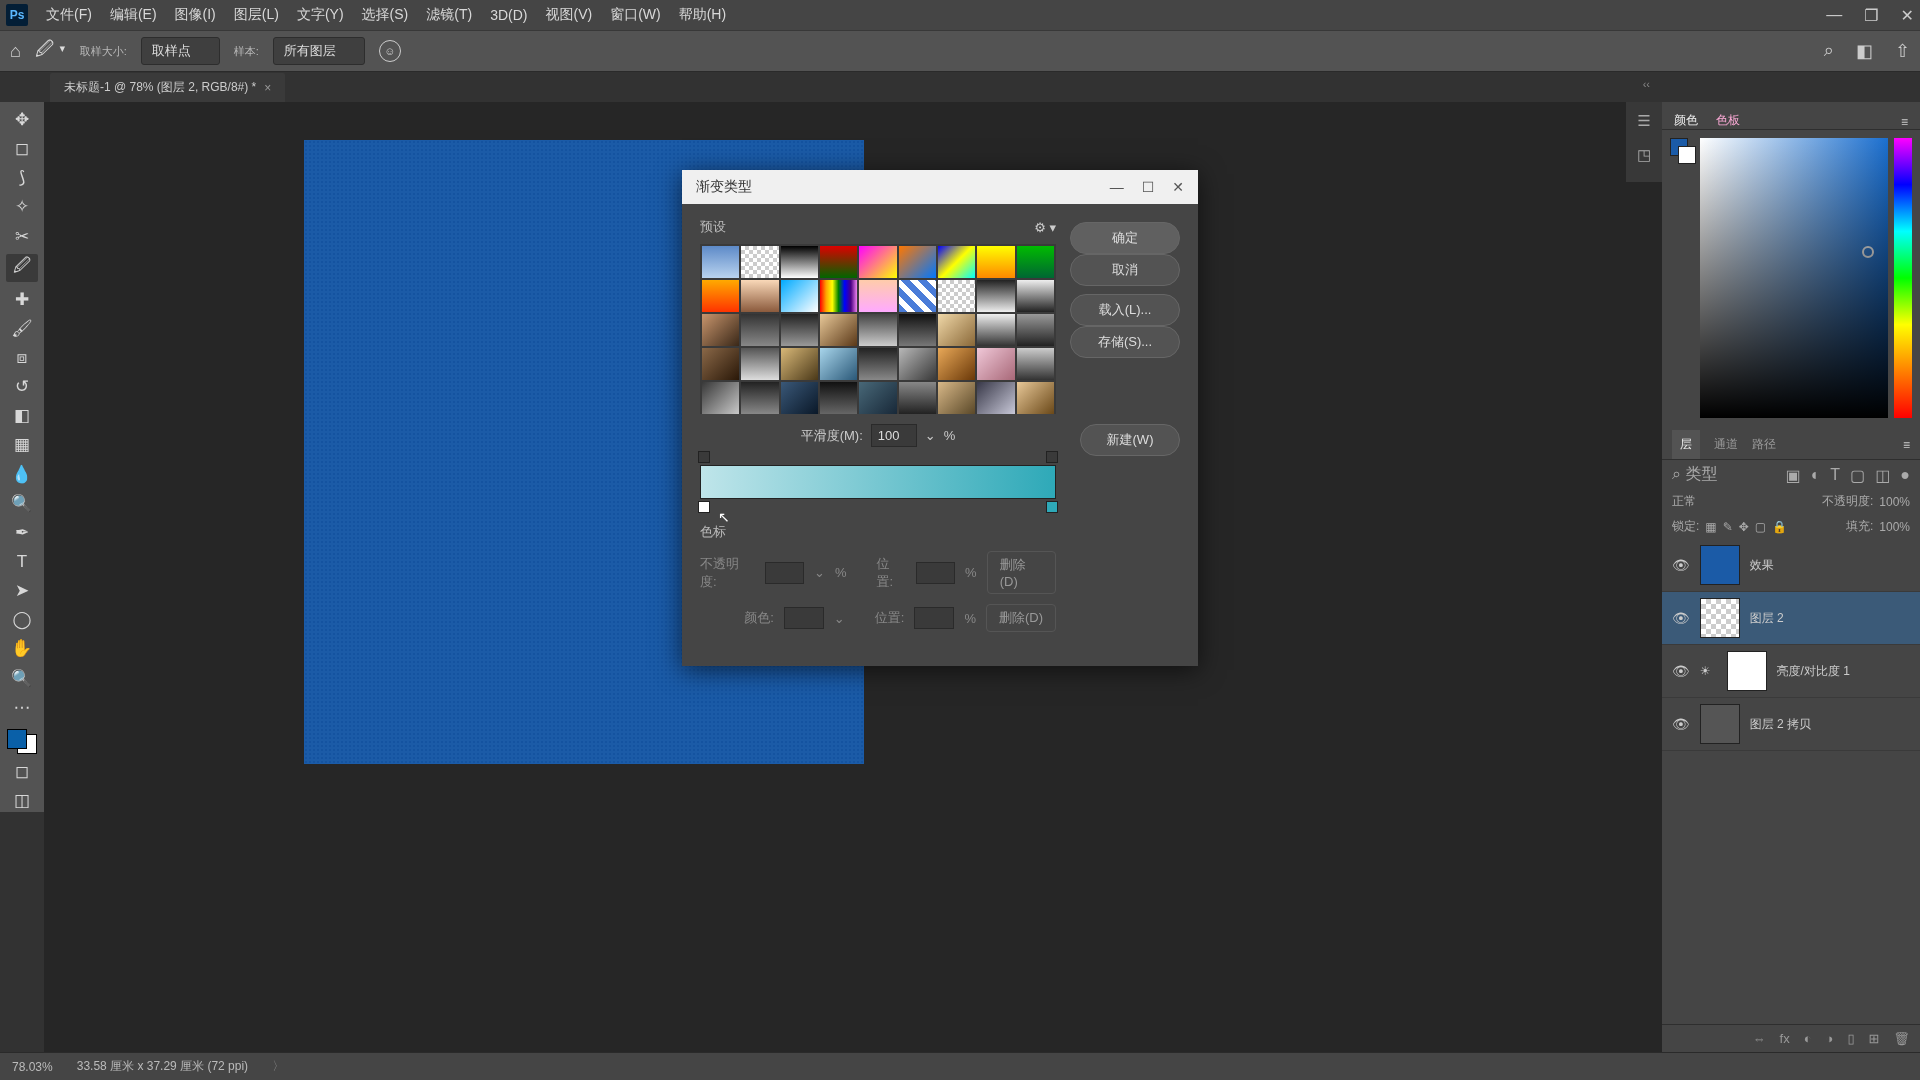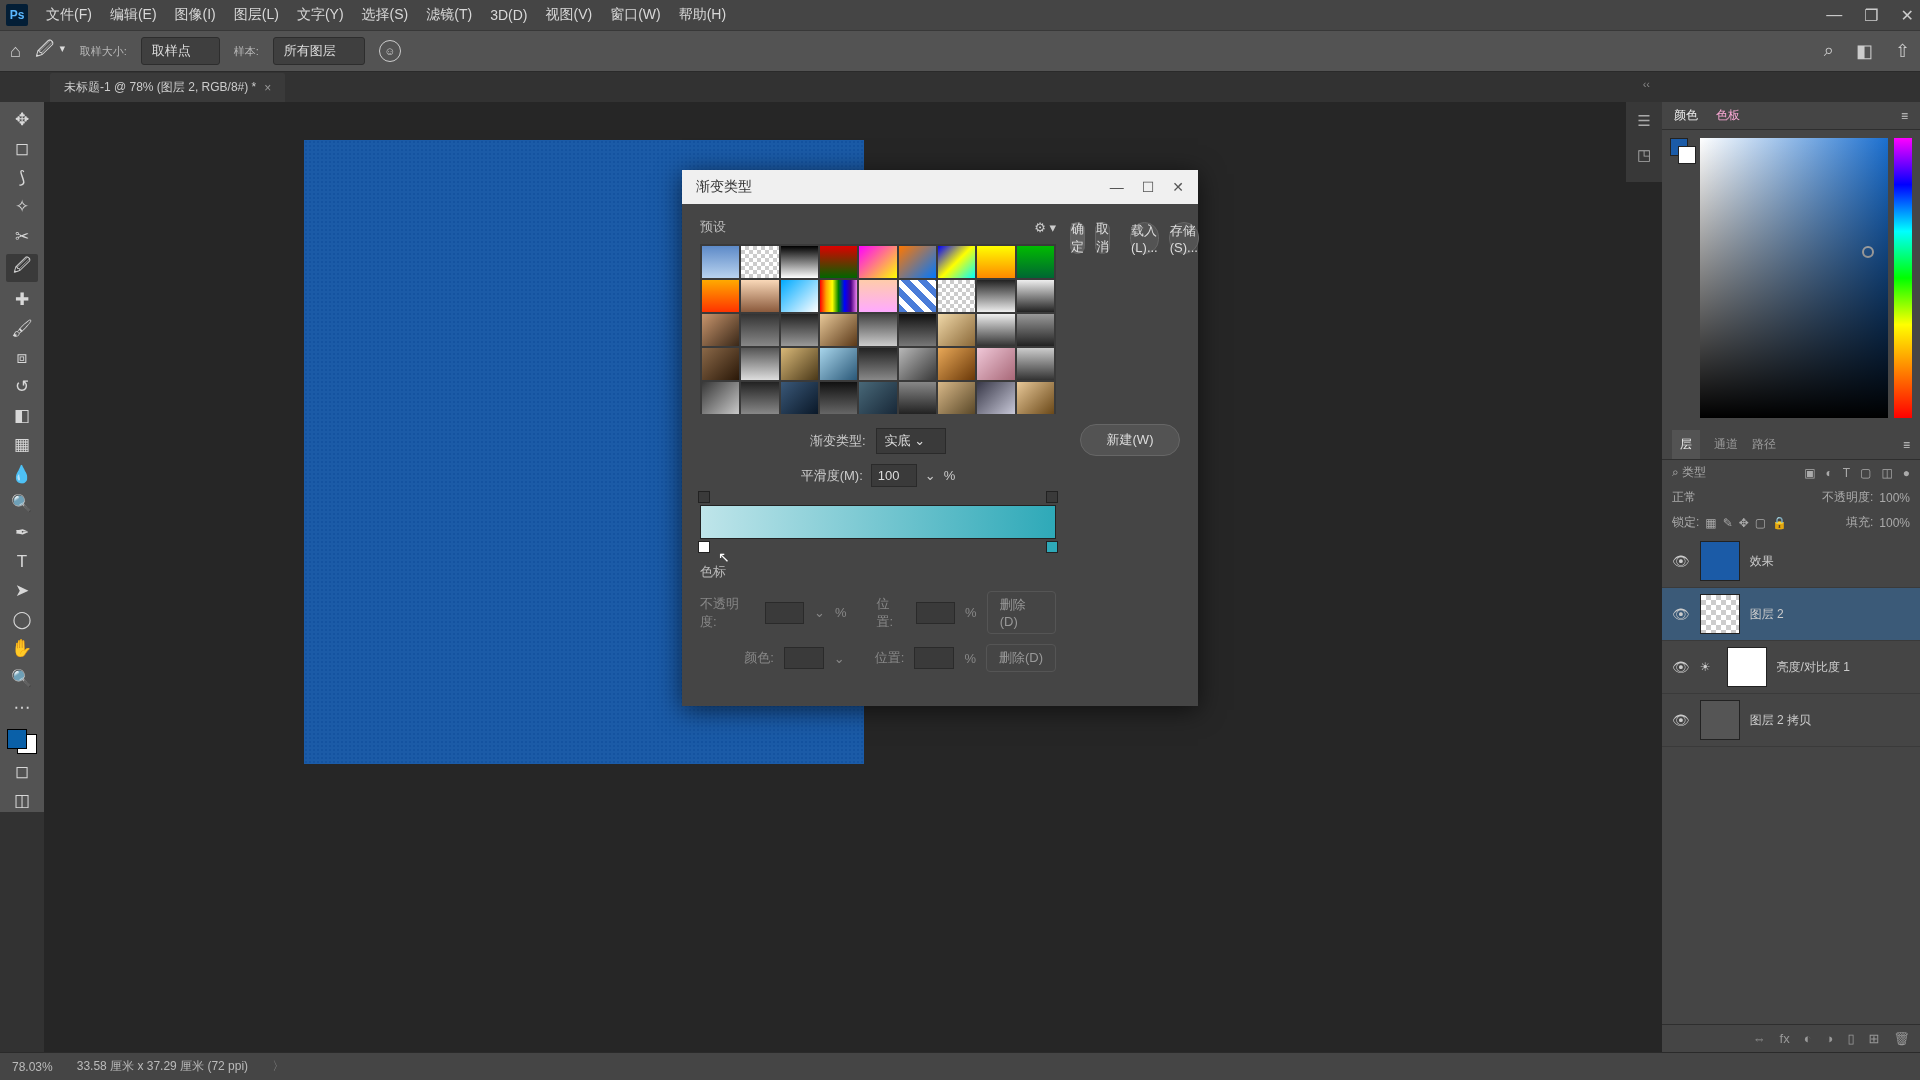--- a/index.html
+++ b/index.html
@@ -32,55 +32,55 @@
 .color-swatches { position:relative; width:30px; height:30px; margin-top:4px;}
 .color-swatches .fg { position:absolute; width:20px; height:20px; background:#0a60a8; border:1px solid #000; top:0; left:0;}
 .color-swatches .bg { position:absolute; width:20px; height:20px; background:#fff; border:1px solid #000; bottom:0; right:0;}
 
 
 .canvas-wrap { position:absolute; left:44px; top:102px; right:258px; bottom:28px; background:#262626; overflow:hidden; }
 .canvas { position:absolute; left:260px; top:38px; width:560px; height:624px; background:#1b5ba7; background-image:radial-gradient(circle,#1453a0 1px,transparent 1px); background-size:4px 4px; }
 
 
 .right-panels { position:absolute; right:0; top:102px; width:258px; bottom:28px; background:#454545; display:flex; flex-direction:column; }
-.panel-tabs { height:28px; display:flex; align-items:center; gap:18px; padding:0 12px; border-bottom:1px solid #2e2e2e; font-size:12px;}
+.panel-tabs { height:28px; display:flex; align-items:flex-end; gap:18px; padding:0 12px; border-bottom:1px solid #2e2e2e; font-size:12px;}
 .panel-tabs .tab { color:#f9a8d4; cursor:pointer; }
 .panel-tabs .tab.active { color:#eee; }
 .panel-tabs .menu { margin-left:auto; color:#ccc; }
 .color-panel { height:300px; background:#454545; display:flex; gap:6px; padding:8px;}
 .color-chips { width:24px; height:24px; position:relative;}
 .color-chips .c1 { width:18px; height:18px; background:#1b5ba7; border:1px solid #222; position:absolute; }
 .color-chips .c2 { width:18px; height:18px; background:#fff; border:1px solid #222; position:absolute; left:8px; top:8px;}
 .picker { flex:1; background:linear-gradient(to right,#fff,#1b6fcf); position:relative; height:280px;}
 .picker::after{content:"";position:absolute;inset:0;background:linear-gradient(to bottom,transparent,#000);}
 .picker .ring { position:absolute; right:14px; top:108px; width:12px; height:12px; border:2px solid #fff; border-radius:50%;}
 .hue { width:18px; height:280px; background:linear-gradient(to bottom,#ff00ff,#0000ff,#00ffff,#00ff00,#ffff00,#ff8000,#ff0000);}
 
 .layers-panel { flex:1; background:#454545; display:flex; flex-direction:column;}
 .layers-hdr { display:flex; align-items:center; gap:14px; padding:0 10px; height:30px; font-size:12px; border-bottom:1px solid #2e2e2e;}
 .layers-hdr .tab{color:#999;} .layers-hdr .tab.active{color:#eee; background:#535353; padding:6px 8px;}
-.layers-row1 { display:flex; align-items:center; gap:10px; padding:4px 10px; font-size:12px; color:#aaa;}
+.layers-row1 { display:flex; align-items:flex-end; gap:10px; padding:4px 10px; font-size:16px; color:#aaa;}
 .layers-row1 .icons { margin-left:auto; display:flex; gap:10px;}
 .layers-row2 { display:flex; align-items:center; gap:6px; padding:4px 10px; font-size:12px; color:#aaa;}
 .layer-list { flex:1; overflow:hidden;}
 .layer { display:flex; align-items:center; gap:10px; padding:6px 10px; border-bottom:1px solid #3a3a3a; font-size:12px;}
 .layer.sel { background:#3b5a78; }
 .layer .thumb { width:40px; height:40px; background:#fff; border:1px solid #222; }
 .layer .thumb.effects { background:#1b5ba7; display:flex; align-items:center; justify-content:center; color:#9cf; font-size:9px;}
 .layer .thumb.checker { background:repeating-conic-gradient(#ccc 0 25%,#fff 0 50%) 0 0/10px 10px;}
 .layer .eye { color:#ccc; font-size:14px;}
 .layers-footer { height:28px; border-top:1px solid #2e2e2e; display:flex; align-items:center; justify-content:flex-end; gap:14px; padding:0 10px; color:#999; font-size:13px;}
 
 
 .dialog { position:absolute; left:682px; top:170px; width:516px; background:#454545; box-shadow:0 4px 24px rgba(0,0,0,.6); }
 .dialog-title { height:34px; background:#f0f0f0; color:#333; display:flex; align-items:center; padding:0 14px; font-size:14px;}
 .dialog-title .wbtns { margin-left:auto; display:flex; gap:18px; color:#555; font-size:14px;}
 .dialog-body { padding:14px 18px 24px; display:flex; gap:14px; }
 .dialog-left { flex:1; }
-.dialog-right { width:110px; display:flex; flex-direction:row; gap:10px; padding-top:4px;}
+.dialog-right { width:110px; display:flex; flex-direction:column; padding-top:4px;}
 .dlg-btn { height:32px; border:1px solid #666; border-radius:16px; background:#535353; color:#ddd; display:flex; align-items:center; justify-content:center; font-size:13px; cursor:pointer;}
 .dlg-btn.primary { background:#606060;}
 .preset-hdr{display:flex; align-items:center; font-size:13px; color:#bbb;}
 .preset-hdr .gear{margin-left:auto; color:#ccc;}
 .preset-grid { margin-top:8px; display:grid; grid-template-columns:repeat(9,1fr); gap:2px; height:170px; overflow:hidden; background:#3a3a3a; padding:2px;}
 .preset-cell { height:32px; }
 .name-row { display:flex; align-items:center; gap:10px; margin-top:14px; font-size:13px;}
 .name-row input { flex:1; background:#3a3a3a; border:1px solid #2a2a2a; color:#ddd; padding:5px 8px; font-size:13px;}
 .type-row { display:flex; align-items:center; justify-content:center; gap:10px; margin-top:14px; font-size:13px;}
 .type-row .sel { background:#3a3a3a; border:1px solid #2a2a2a; padding:3px 20px 3px 8px; color:#ddd;}
@@ -354,24 +354,20 @@
           <div class="preset-cell pg38"></div>
           <div class="preset-cell pg39"></div>
           <div class="preset-cell pg40"></div>
           <div class="preset-cell pg41"></div>
           <div class="preset-cell pg42"></div>
           <div class="preset-cell pg43"></div>
           <div class="preset-cell pg44"></div>
           <div class="preset-cell pg45"></div>
         </div>
 
-      <div class="type-row">
-        <span>渐变类型:</span>
-        <span class="sel"><span>实底</span> ⌄</span>
-      </div>
       <div class="smooth-row">
         <span>平滑度(M):</span>
         <span class="num">100</span>
         <span>⌄</span>
         <span>%</span>
       </div>
       <div class="grad-bar-wrap">
         <div class="stop op l"></div>
         <div class="stop op r"></div>
         <div class="grad-bar"></div>

